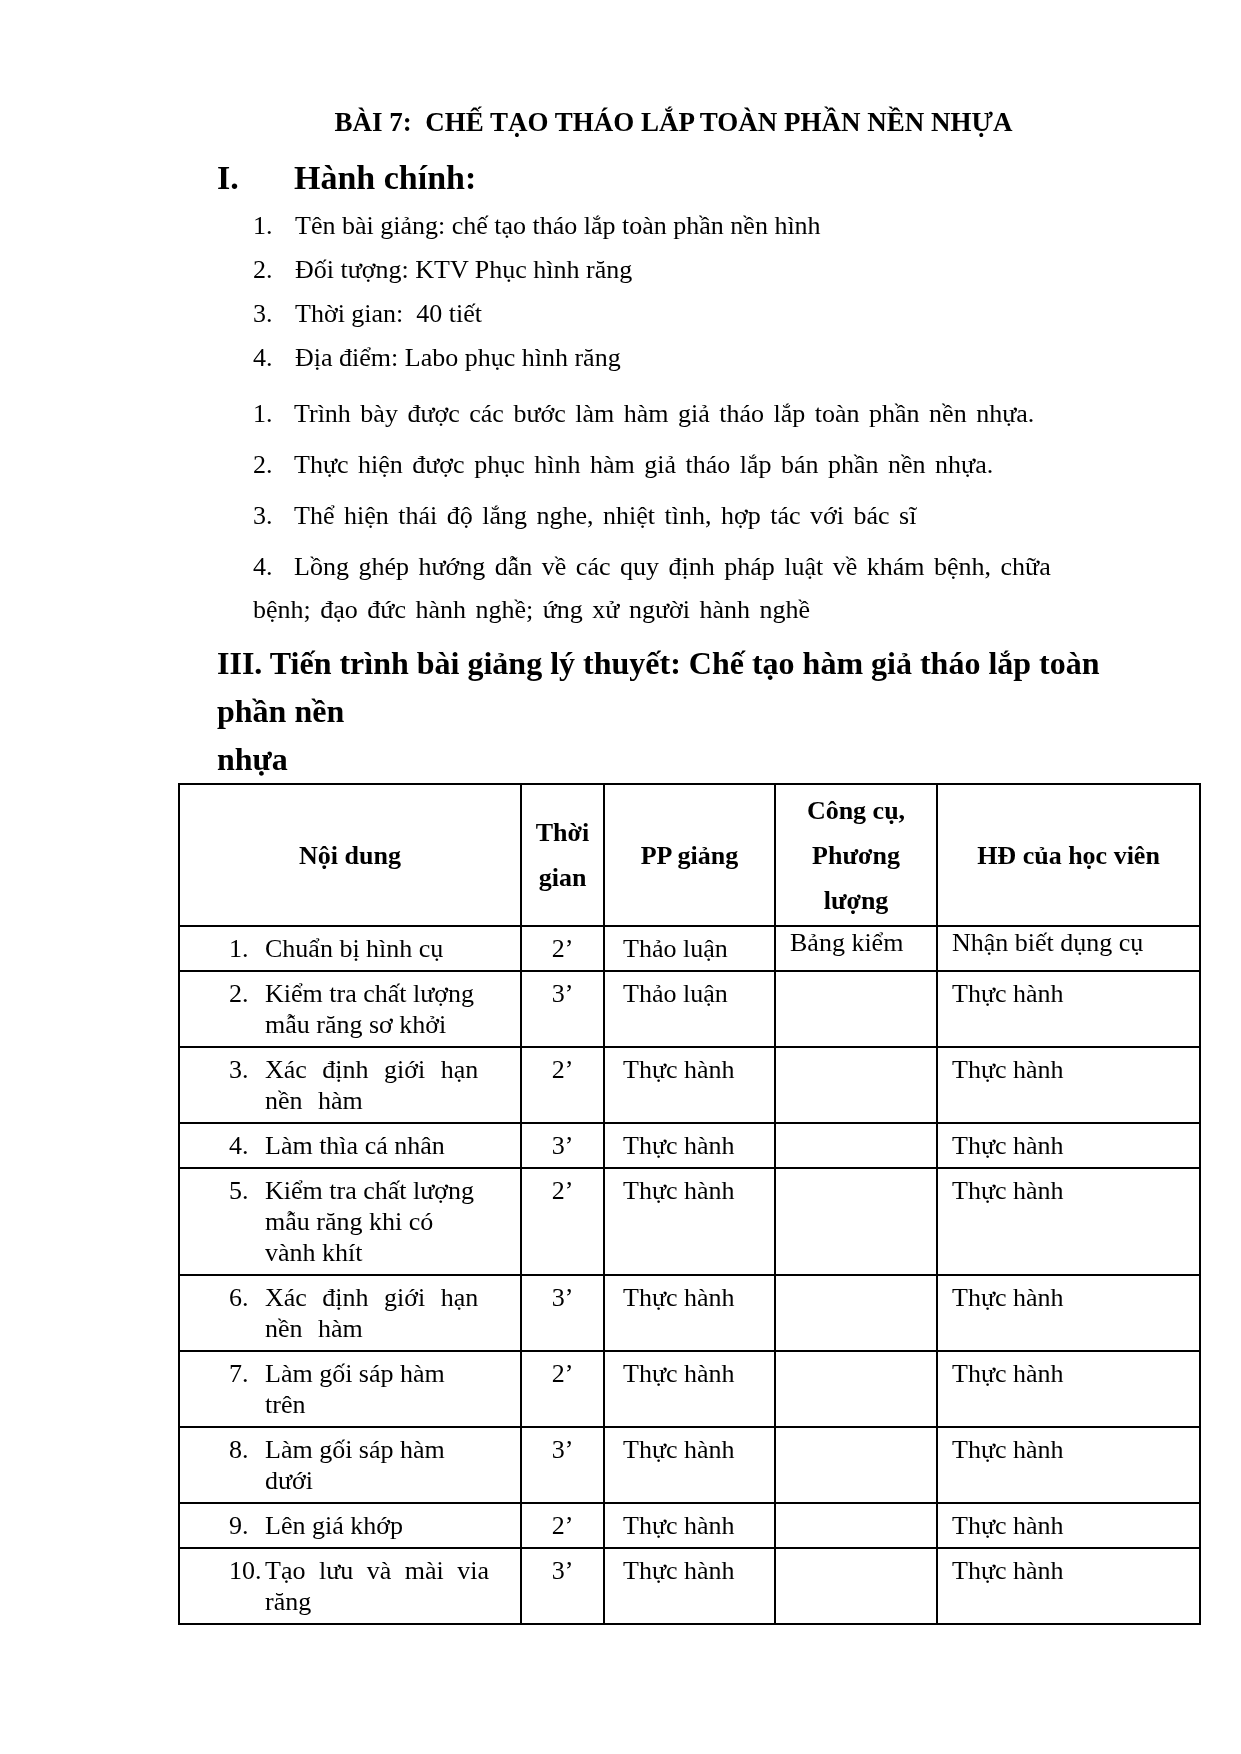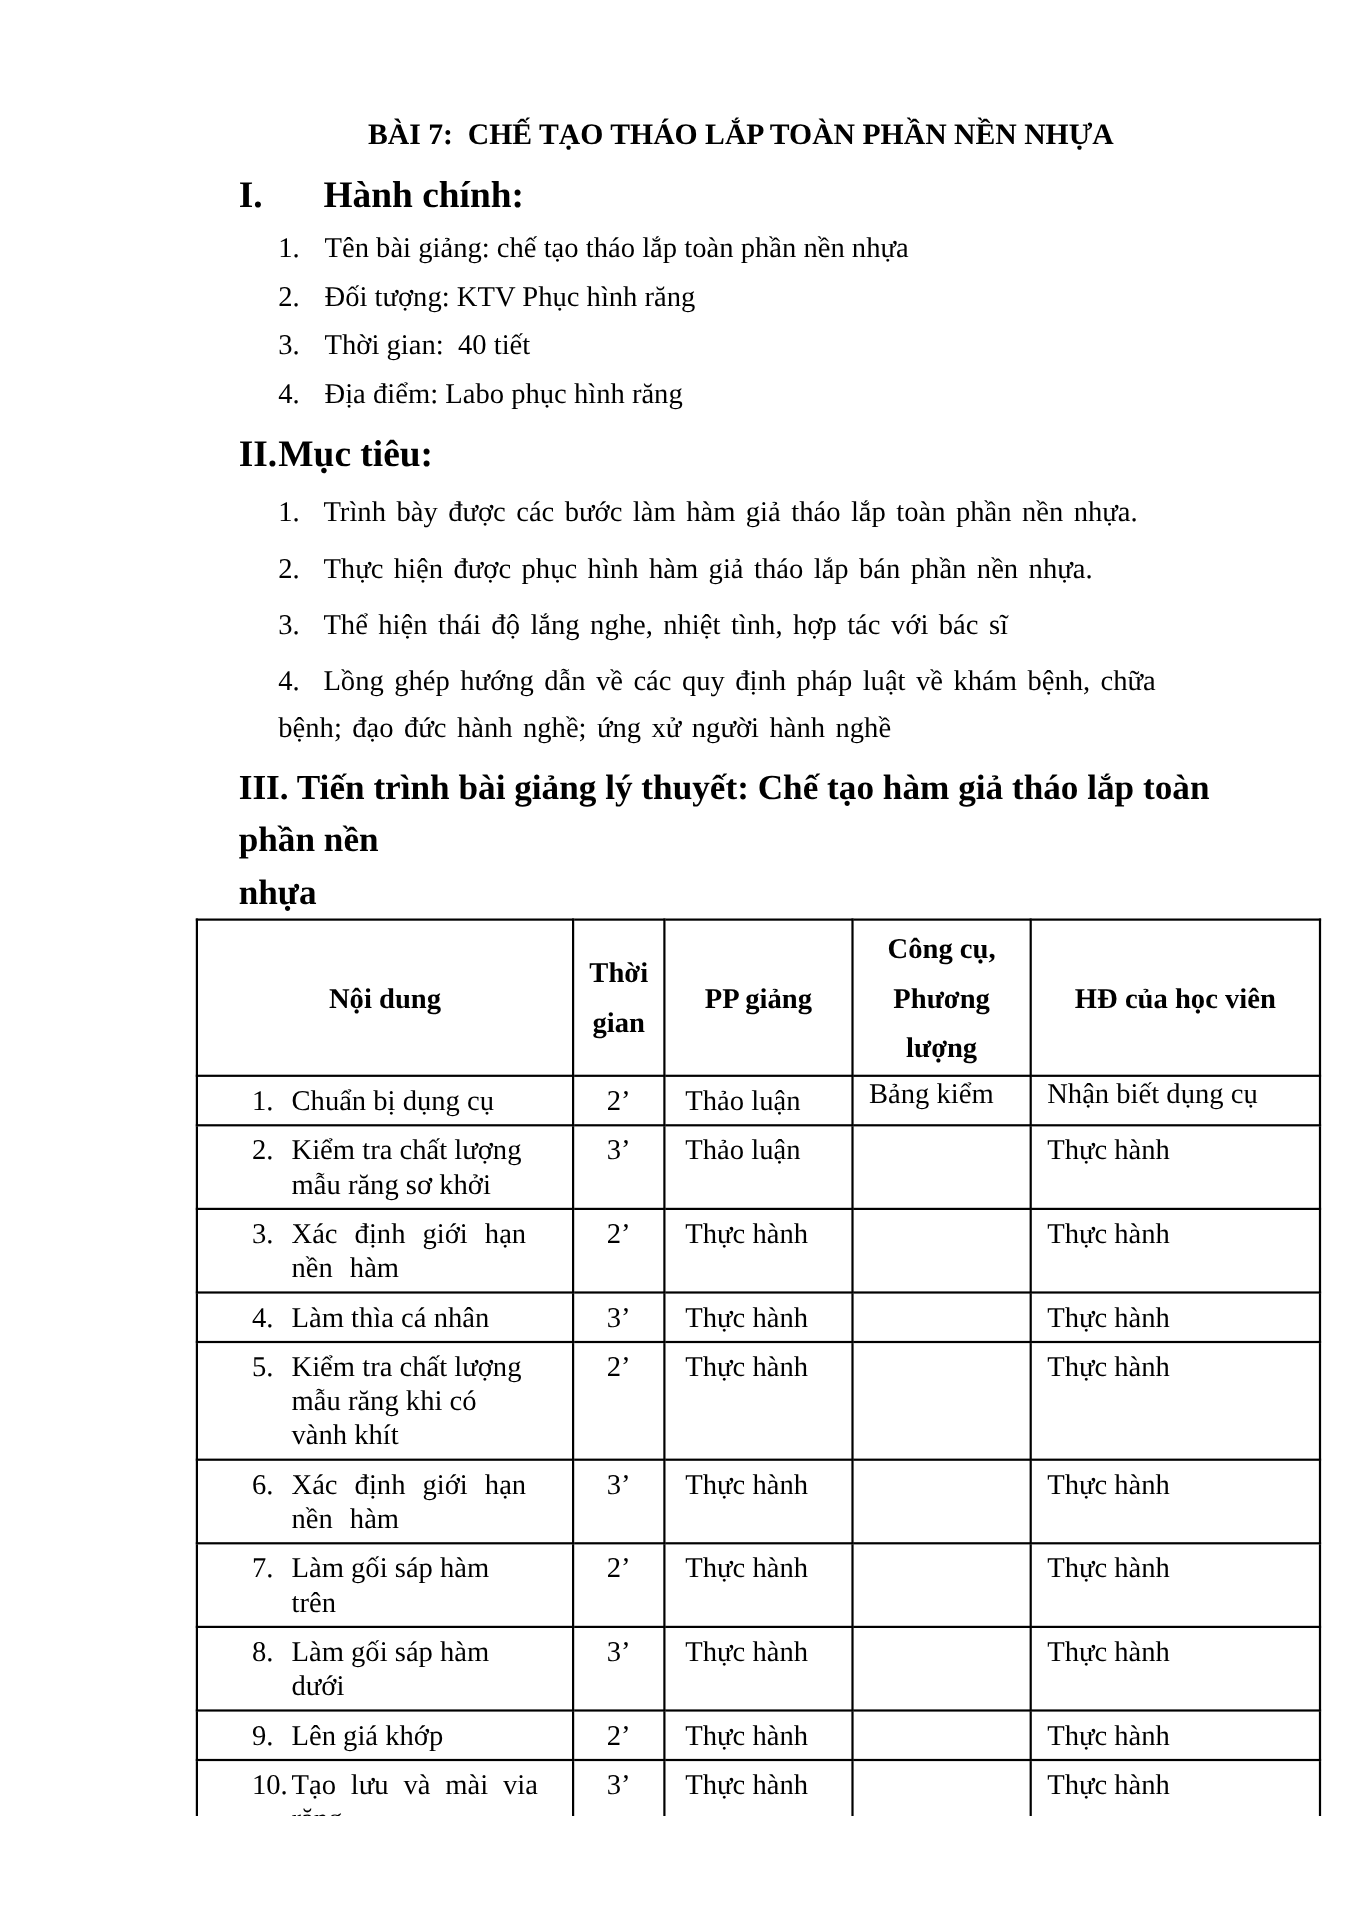--- a/index.html
+++ b/index.html
@@ -64,29 +64,26 @@
 
 <div class="page">
 
   <div class="title">BÀI 7:  CHẾ TẠO THÁO LẮP TOÀN PHẦN NỀN NHỰA</div>
 
   <div class="sec-heading h1">
     <span class="lbl-i">I.</span><span>Hành chính:</span>
   </div>
 
   <div class="list-1">
-    <div class="item"><span class="num">1.</span><span class="txt">Tên bài giảng: chế tạo tháo lắp toàn phần nền nhựa</span></div>
+    <div class="item"><span class="num">1.</span><span class="txt">Tên bài giảng: chế tạo tháo lắp toàn phần nền hình</span></div>
     <div class="item"><span class="num">2.</span><span class="txt">Đối tượng: KTV Phục hình răng</span></div>
     <div class="item"><span class="num">3.</span><span class="txt">Thời gian:  40 tiết</span></div>
     <div class="item"><span class="num">4.</span><span class="txt">Địa điểm: Labo phục hình răng</span></div>
   </div>
 
-  <div class="sec-heading h2">
-    <span class="lbl-ii">II.</span><span>Mục tiêu:</span>
-  </div>
 
   <div class="list-2">
     <div class="item"><span class="num">1.</span><span class="txt">Trình bày được các bước làm hàm giả tháo lắp toàn phần nền nhựa.</span></div>
     <div class="item"><span class="num">2.</span><span class="txt">Thực hiện được phục hình hàm giả tháo lắp bán phần nền nhựa.</span></div>
     <div class="item"><span class="num">3.</span><span class="txt">Thể hiện thái độ lắng nghe, nhiệt tình, hợp tác với bác sĩ</span></div>
     <div class="item"><span class="num">4.</span><span class="txt">Lồng ghép hướng dẫn về các quy định pháp luật về khám bệnh, chữa
 bệnh; đạo đức hành nghề; ứng xử người hành nghề</span></div>
   </div>
 
   <div class="sec-heading-iii">
@@ -105,21 +102,21 @@
       </colgroup>
     <tbody>
         <tr>
       <th>Nội dung</th>
       <th>Thời gian</th>
       <th>PP giảng</th>
       <th>Công cụ, Phương lượng</th>
       <th>HĐ của học viên</th>
     </tr>
     <tr class="r1">
-      <td class="c-content"><span class="row-num">1.</span><span class="txt">Chuẩn bị dụng cụ</span></td>
+      <td class="c-content"><span class="row-num">1.</span><span class="txt">Chuẩn bị hình cụ</span></td>
       <td class="c-time">2’</td>
       <td class="c-method">Thảo luận</td>
       <td class="c-tools">Bảng kiểm</td>
       <td class="c-activity">Nhận biết dụng cụ</td>
     </tr>
     <tr class="r2">
       <td class="c-content"><span class="row-num">2.</span><span class="txt">Kiểm tra chất lượng
 mẫu răng sơ khởi</span></td>
       <td class="c-time">3’</td>
       <td class="c-method">Thảo luận</td>

